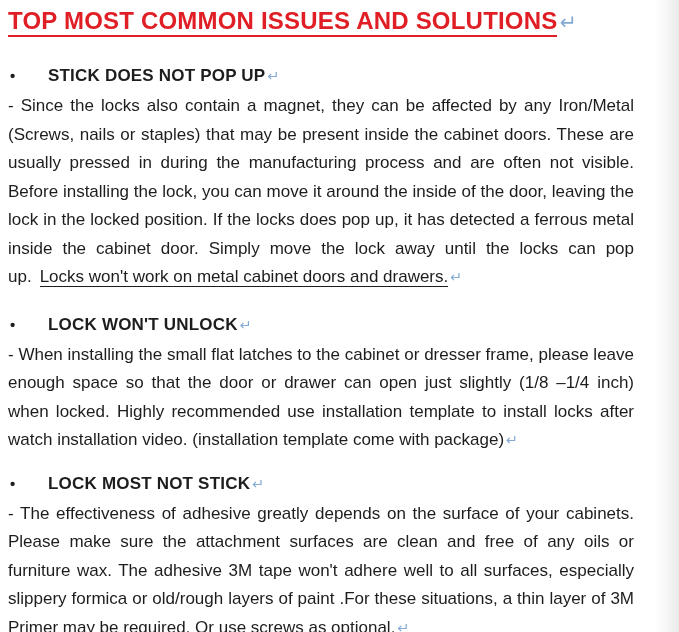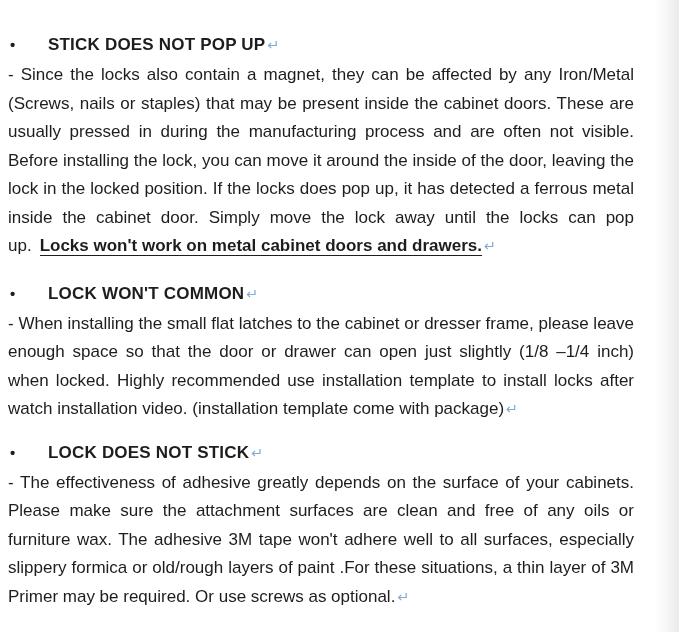--- a/index.html
+++ b/index.html
@@ -67,40 +67,41 @@
   .heading-2 { margin-top: 21px; }
   .heading-3 { margin-top: 17px; }
   .body-para {
     margin-top: 4px;
     font-size: 17px;
     line-height: 28.5px;
     text-align: justify;
     color: var(--body-text);
   }
   .body-emphasis {
-    font-weight: bold;
+    font-weight: normal;
     border-bottom: 1.5px solid var(--body-text);
     margin-left: 8px;
   }
 </style>
 </head>
 <body>
 
 <div class="page">
 
+  <h1 class="doc-title"><span class="title-text">TOP MOST COMMON ISSUES AND SOLUTIONS</span><span class="pilcrow">↵</span></h1>
 
   <div class="section">
     <div class="section-heading heading-1"><span class="bullet">•</span><span>STICK DOES NOT POP UP</span><span class="pilcrow">↵</span></div>
     <p class="body-para"><span>- Since the locks also contain a magnet, they can be affected by any Iron/Metal (Screws, nails or staples) that may be present inside the cabinet doors. These are usually pressed in during the manufacturing process and are often not visible. Before installing the lock, you can move it around the inside of the door, leaving the lock in the locked position. If the locks does pop up, it has detected a ferrous metal inside the cabinet door. Simply move the lock away until the locks can pop up.</span><span class="body-emphasis">Locks won't work on metal cabinet doors and drawers.</span><span class="pilcrow">↵</span></p>
   </div>
 
   <div class="section">
-    <div class="section-heading heading-2"><span class="bullet">•</span><span>LOCK WON'T COMMON</span><span class="pilcrow">↵</span></div>
+    <div class="section-heading heading-2"><span class="bullet">•</span><span>LOCK WON'T UNLOCK</span><span class="pilcrow">↵</span></div>
     <p class="body-para"><span>- When installing the small flat latches to the cabinet or dresser frame, please leave enough space so that the door or drawer can open just slightly (1/8 –1/4 inch) when locked. Highly recommended use installation template to install locks after watch installation video. (installation template come with package)</span><span class="pilcrow">↵</span></p>
   </div>
 
   <div class="section">
-    <div class="section-heading heading-3"><span class="bullet">•</span><span>LOCK DOES NOT STICK</span><span class="pilcrow">↵</span></div>
+    <div class="section-heading heading-3"><span class="bullet">•</span><span>LOCK MOST NOT STICK</span><span class="pilcrow">↵</span></div>
     <p class="body-para"><span>- The effectiveness of adhesive greatly depends on the surface of your cabinets. Please make sure the attachment surfaces are clean and free of any oils or furniture wax. The adhesive 3M tape won't adhere well to all surfaces, especially slippery formica or old/rough layers of paint .For these situations, a thin layer of 3M Primer may be required. Or use screws as optional.</span><span class="pilcrow">↵</span></p>
   </div>
 
   <div class="page-edge-shade"></div>
 </div>
 
 </body></html>

